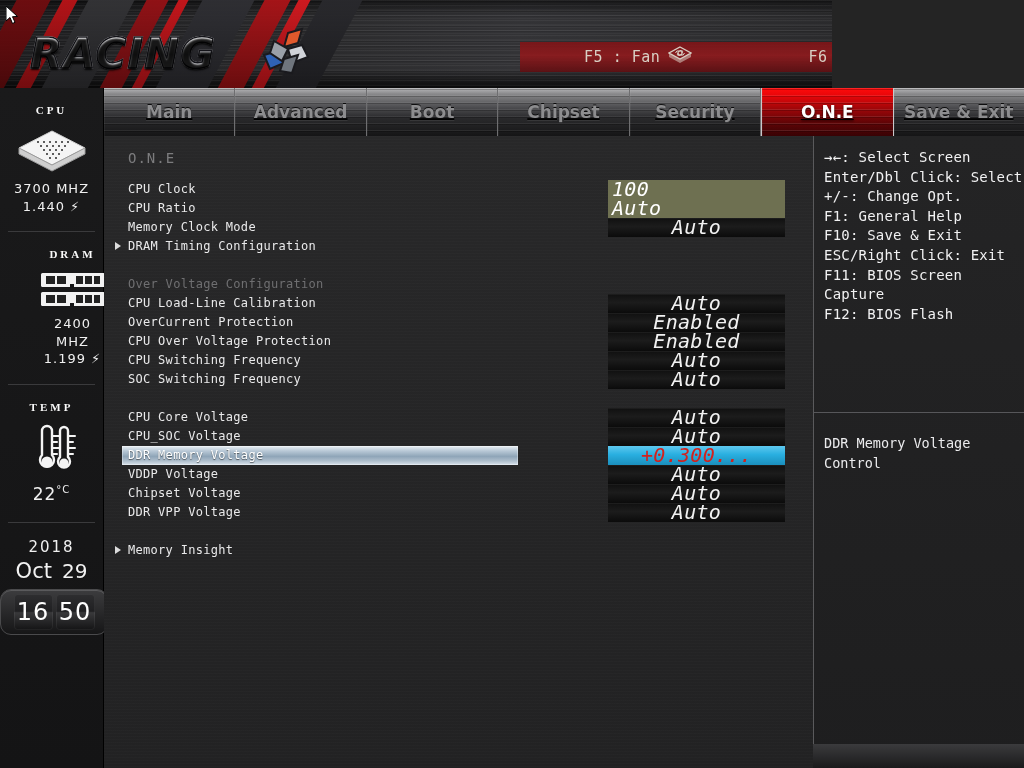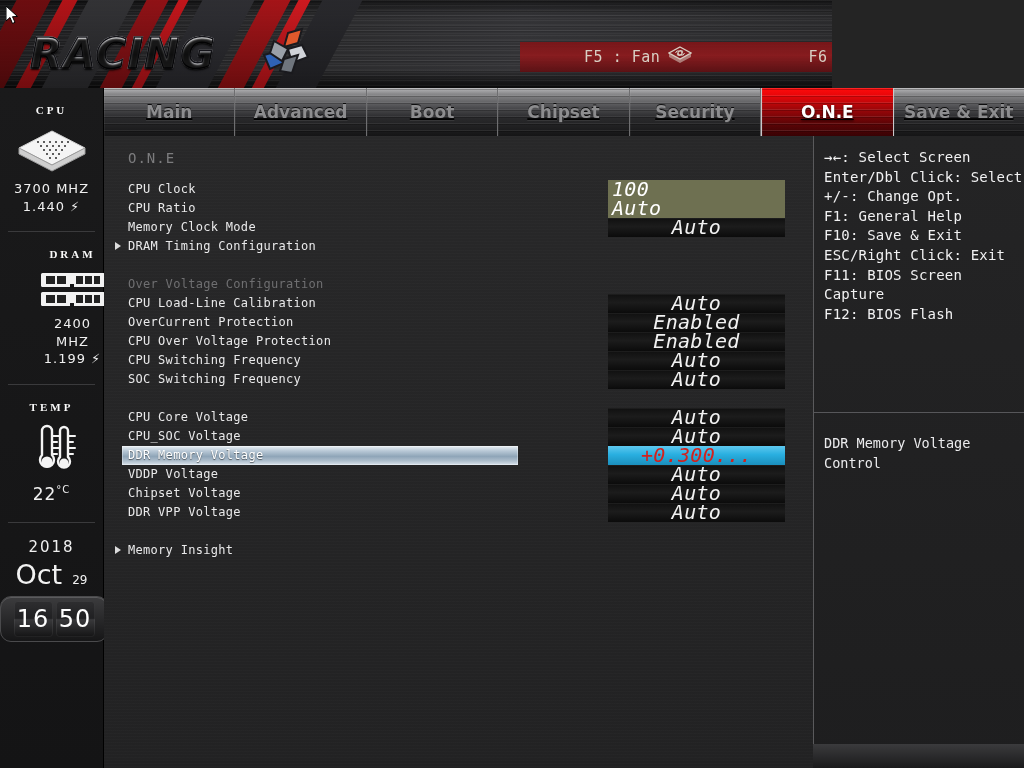--- a/index.html
+++ b/index.html
@@ -371,22 +371,22 @@
       <div class="sb-val" style="font-size:17px;">
         <span>22</span><span style="font-size:10px; vertical-align:super;">°C</span>
       </div>
     </div>
 
     <div class="sb-sep" style="margin-top:16px;"></div>
 
     <div class="sb-block" style="padding-top:14px;">
       <div class="sb-val" style="font-size:15px; letter-spacing:2px;">2018</div>
       <div style="display:flex; justify-content:center; align-items:baseline; gap:10px; font-family:'DejaVu Sans','Liberation Sans',sans-serif; margin-top:2px;">
-        <span style="font-size:27px;">Oct</span>
-        <span style="font-size:12px;">29</span>
+        <span style="font-size:21px;">Oct</span>
+        <span style="font-size:20px;">29</span>
       </div>
       <div id="clockbox">
         <div class="digitpair">16</div>
         <div class="digitpair">50</div>
       </div>
     </div>
   </div>
 
   <div id="content">
     <div id="page-heading">O.N.E</div>

